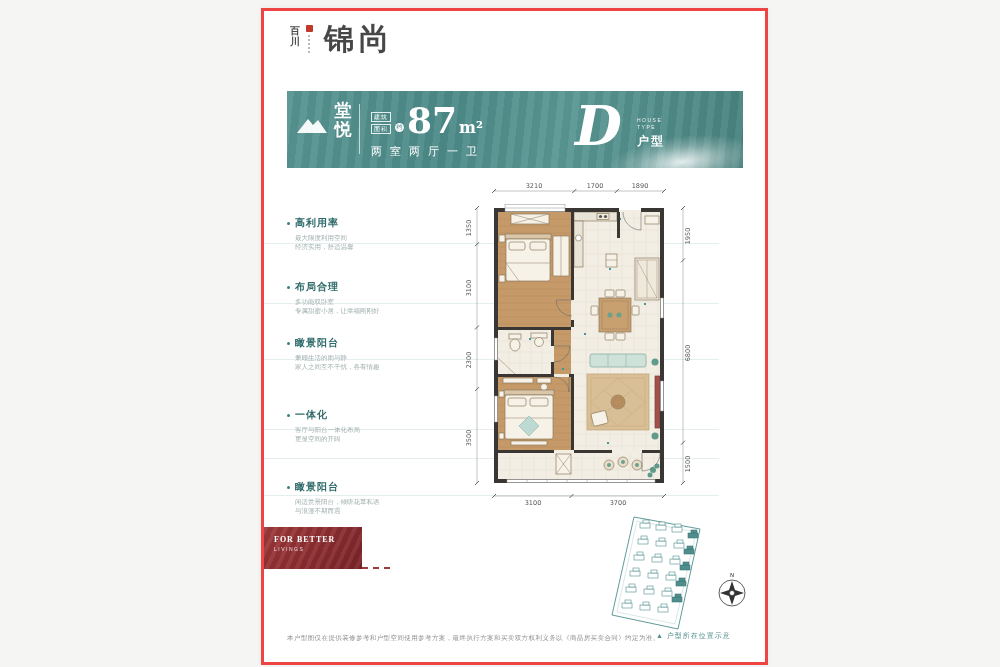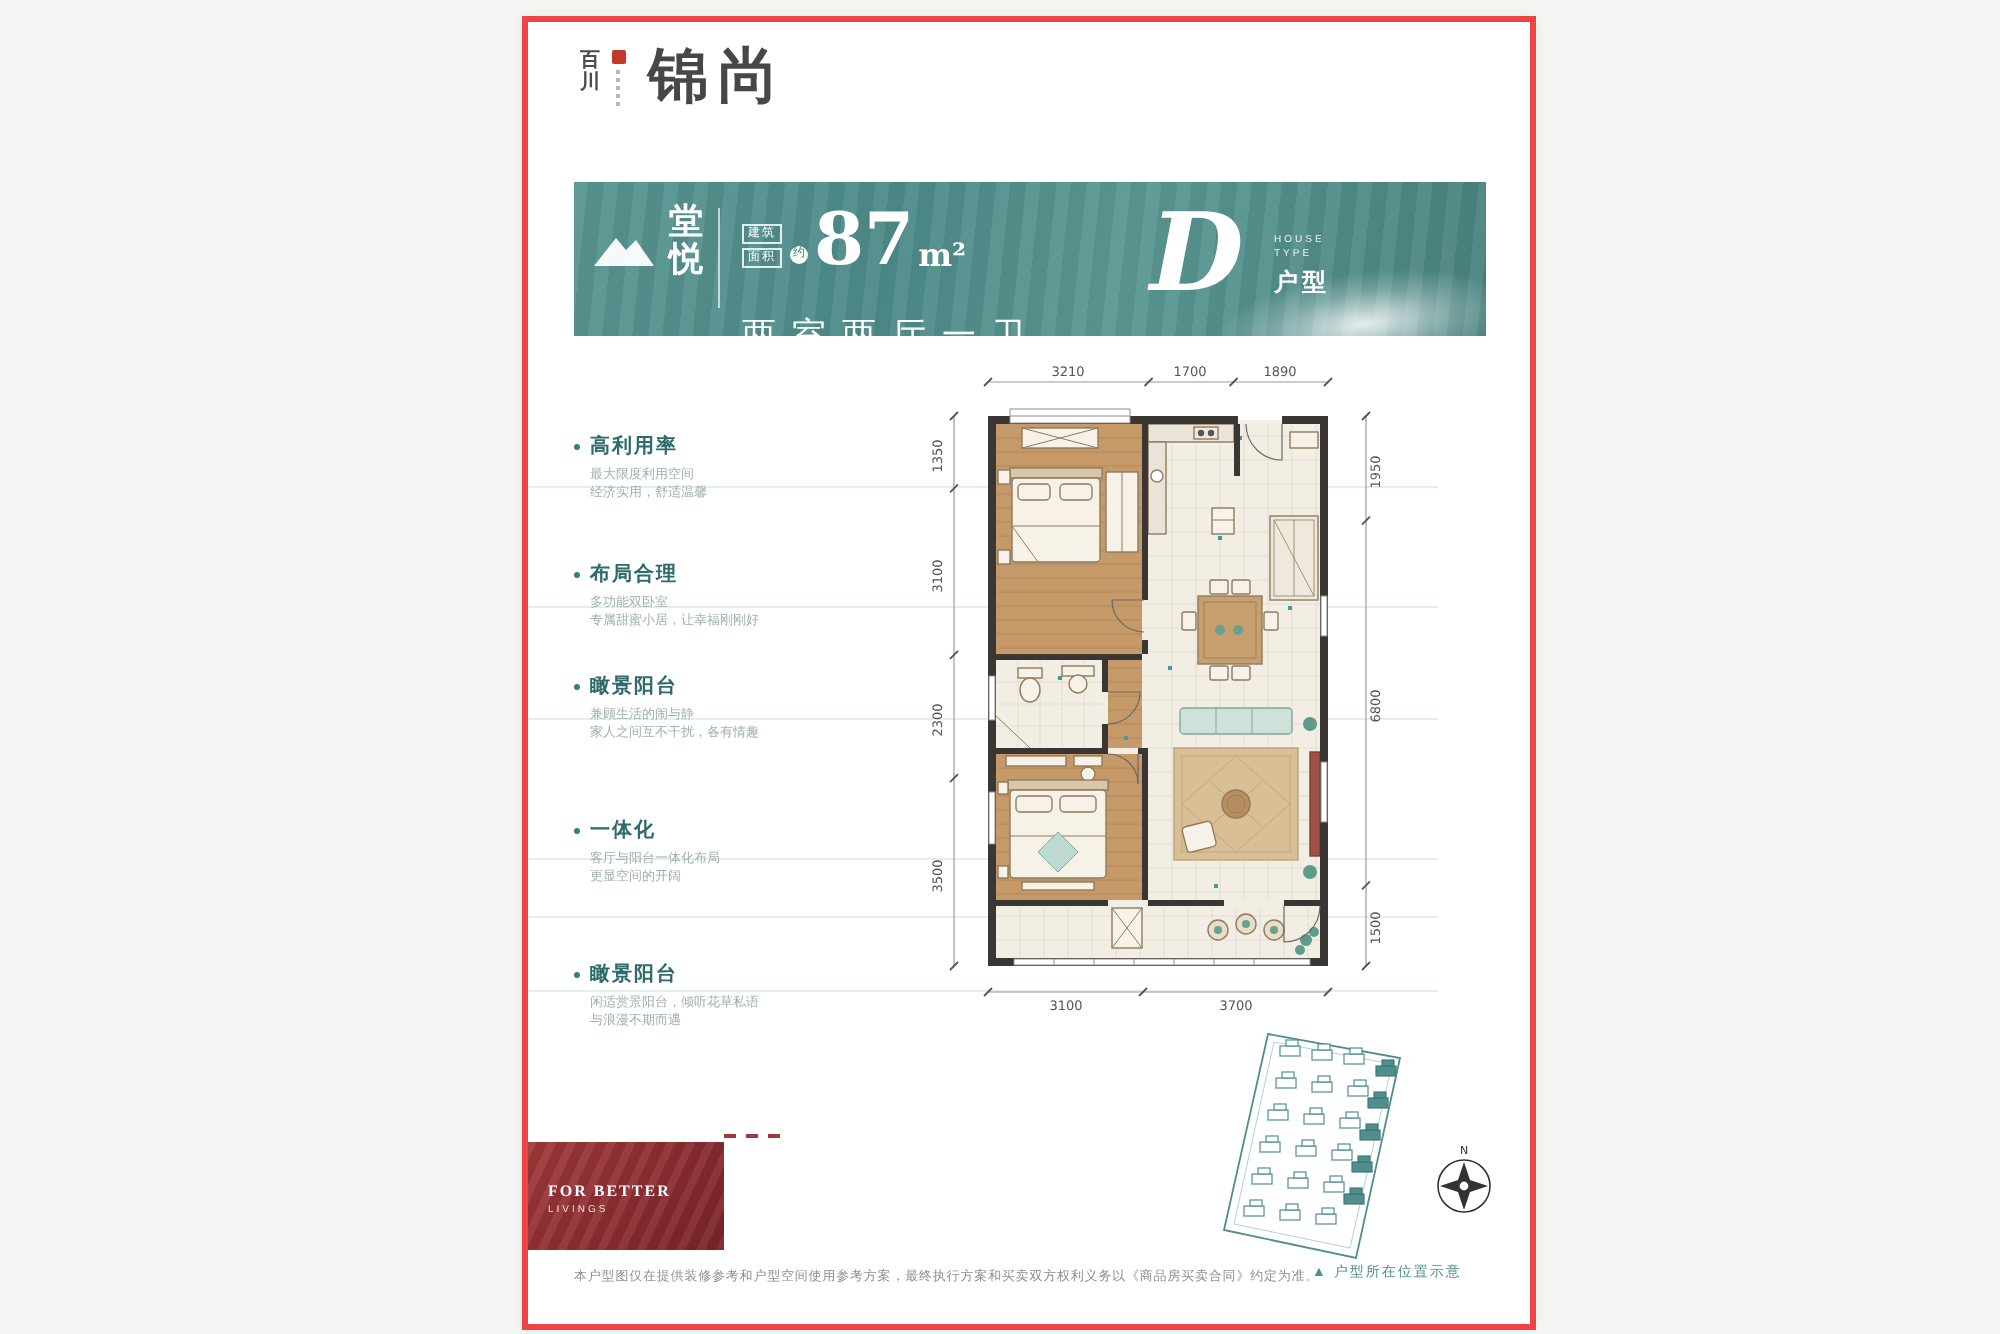--- a/index.html
+++ b/index.html
@@ -38,41 +38,41 @@
     font-family:"Liberation Serif","DejaVu Serif",serif;text-align:center;}
   .b-div{position:absolute;left:72px;top:13px;width:1px;height:50px;background:rgba(255,255,255,0.65);}
   .b-area{position:absolute;left:84px;top:10px;}
   .b-area-row{display:flex;align-items:center;}
   .area-boxes{display:flex;flex-direction:column;margin-top:6px;}
   .area-box{border:1px solid rgba(255,255,255,0.85);font-size:6px;line-height:8px;padding:0 2px;margin:1px 0;letter-spacing:1px;}
   .approx-circle{width:9px;height:9px;border-radius:50%;background:rgba(255,255,255,0.95);color:#4c8a88;
     font-size:6px;line-height:9px;text-align:center;margin:14px 3px 0 4px;}
   .area-num{font-family:"DejaVu Serif","Liberation Serif",serif;font-size:36px;line-height:38px;font-weight:bold;}
   .area-unit{font-family:"DejaVu Serif","Liberation Serif",serif;font-size:16px;font-weight:bold;margin:14px 12px 0 2px;}
-  .layout-text{margin-top:17px;font-size:17px;letter-spacing:8px;white-space:nowrap;}
+  .layout-text{margin-top:5px;font-size:11px;letter-spacing:8px;white-space:nowrap;}
   .b-right{position:absolute;right:58px;top:4px;width:110px;height:70px;}
   .type-letter{position:absolute;left:0;top:-4px;font-family:"DejaVu Serif","Liberation Serif",serif;
     font-style:italic;font-size:54px;line-height:70px;font-weight:bold;}
   .type-en{position:absolute;left:62px;top:22px;font-size:5px;letter-spacing:1.5px;line-height:7px;opacity:.9;}
   .type-cn{position:absolute;left:62px;top:38px;font-size:12px;font-weight:bold;letter-spacing:2px;}
   
   .features{position:absolute;left:23px;top:185px;width:180px;}
   .feature{position:absolute;left:0;margin-top:16px;}
   .f-title{display:flex;align-items:center;}
   .f-bullet{width:3px;height:3px;border-radius:50%;background:#34807e;margin-right:5px;}
   .f-name{font-size:10px;font-weight:bold;color:#2e6b6a;letter-spacing:1px;}
   .f-line{font-size:6.5px;line-height:9px;color:#9fb0ae;margin-left:8px;}
   .f-line.first{margin-top:3px;}
   .rule{position:absolute;left:0;width:455px;height:1px;background:rgba(110,160,158,0.18);}
   
-  .redbox{position:absolute;left:0;top:560px;width:88px;height:34px;
+  .redbox{position:absolute;left:0;top:516px;width:88px;height:34px;
     background:
       repeating-linear-gradient(115deg, rgba(255,255,255,0.05) 0 4px, rgba(0,0,0,0.08) 4px 9px),
       linear-gradient(135deg,#a23a3c,#7c2529);
-    color:#fff;padding-top:20px;padding-left:10px;box-sizing:content-box;}
+    color:#fff;padding-top:8px;padding-left:10px;box-sizing:content-box;}
   .rb-1{font-family:"Liberation Serif","DejaVu Serif",serif;font-size:8px;font-weight:bold;letter-spacing:1px;}
   .rb-2{font-size:5px;letter-spacing:1.5px;margin-top:2px;opacity:.85;}
   .red-dash{position:absolute;left:98px;top:556px;width:28px;border-top:2px dashed #a23a3c;}
   
   .plan-svg{position:absolute;left:195px;top:167px;}
   .site-svg{position:absolute;left:340px;top:498px;}
   .site-caption{position:absolute;left:392px;top:620px;font-size:7px;color:#4f8e8c;letter-spacing:1px;}
   .disclaimer{position:absolute;left:23px;top:623px;width:340px;font-size:6.5px;color:#8f8f8f;
     letter-spacing:0.4px;white-space:nowrap;}
   svg text{font-family:"DejaVu Sans","Liberation Sans",sans-serif;}

